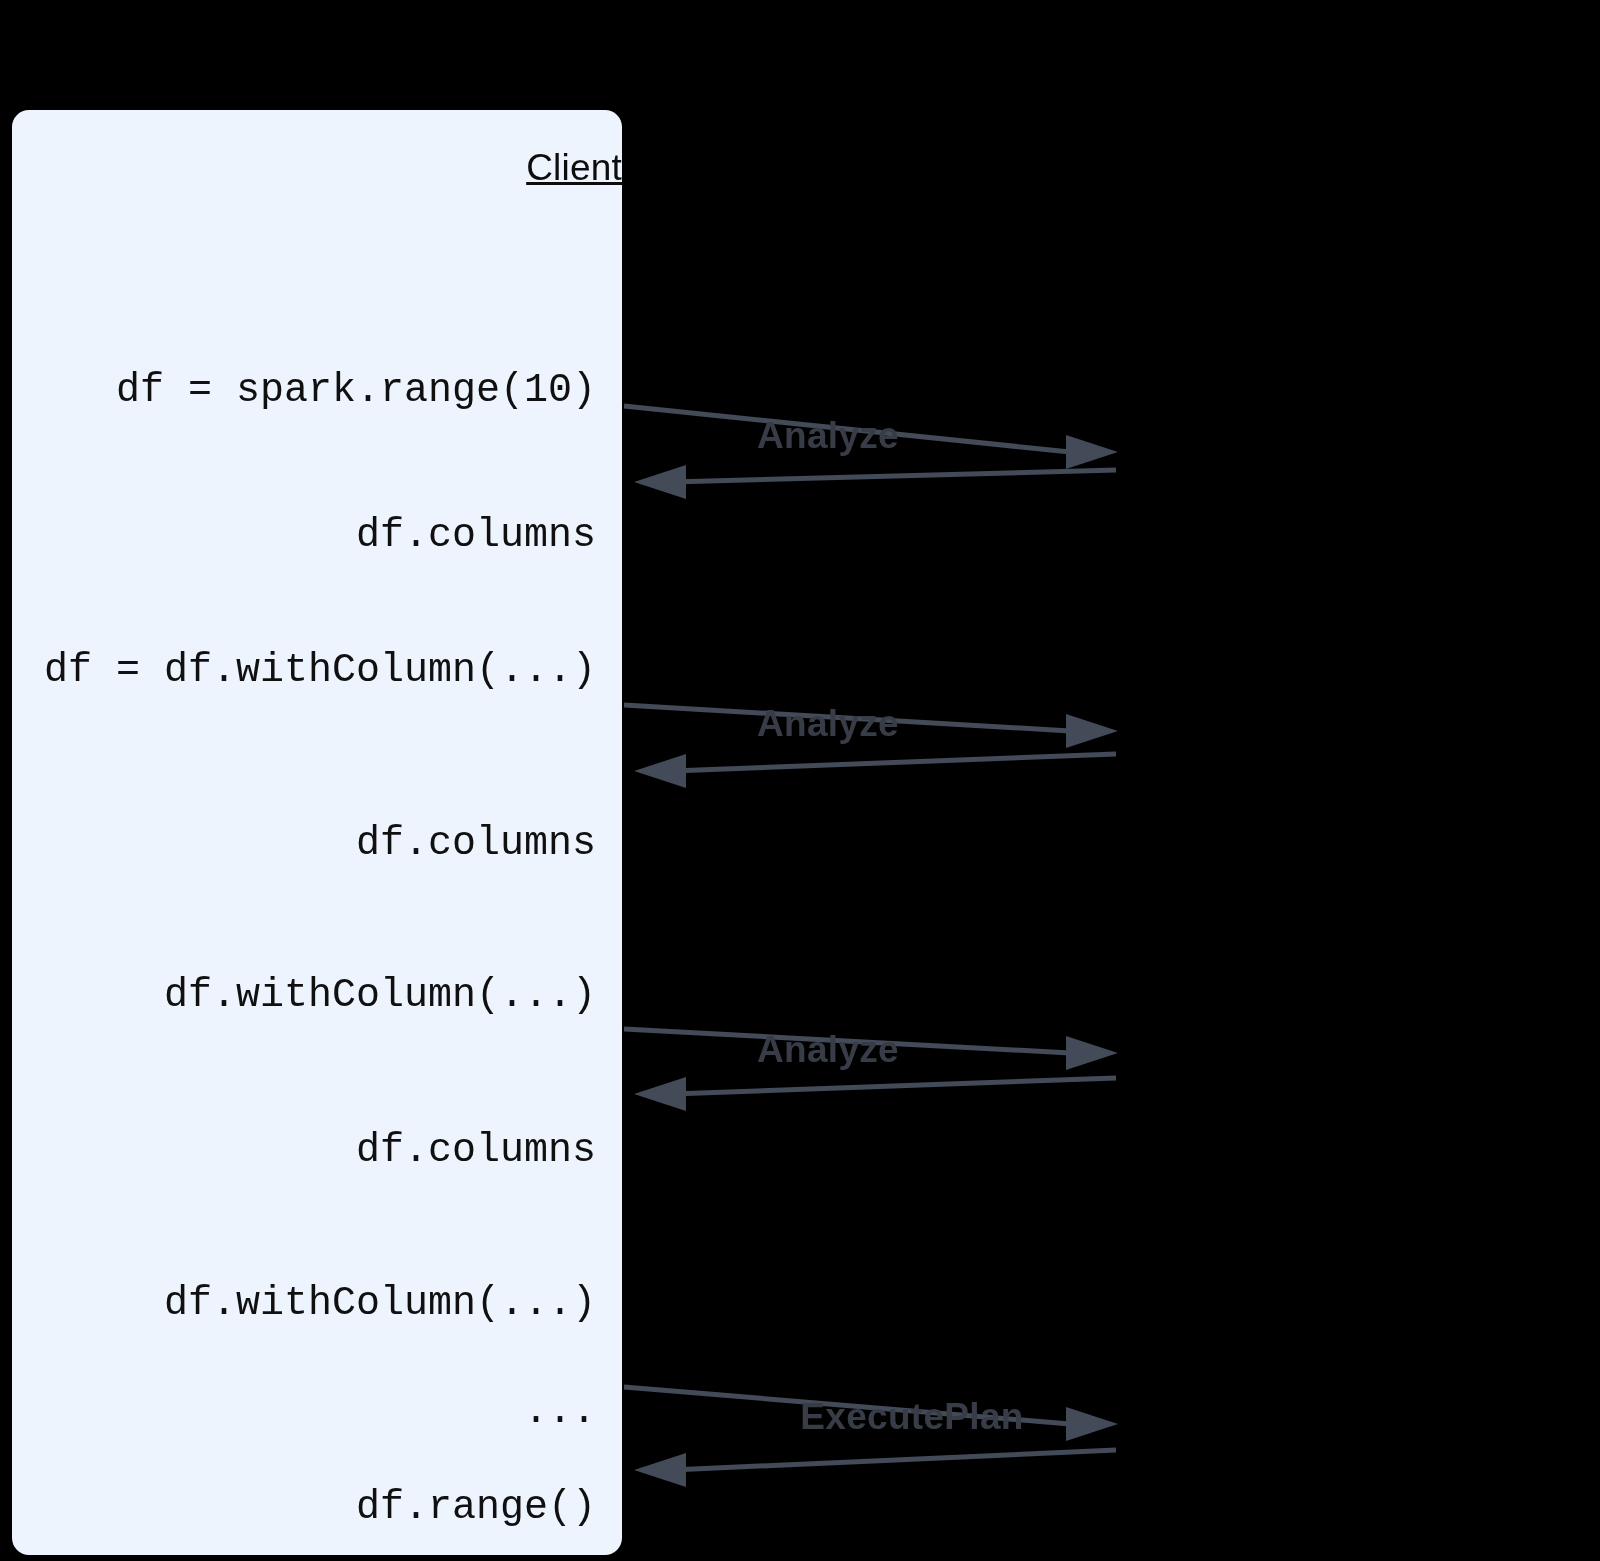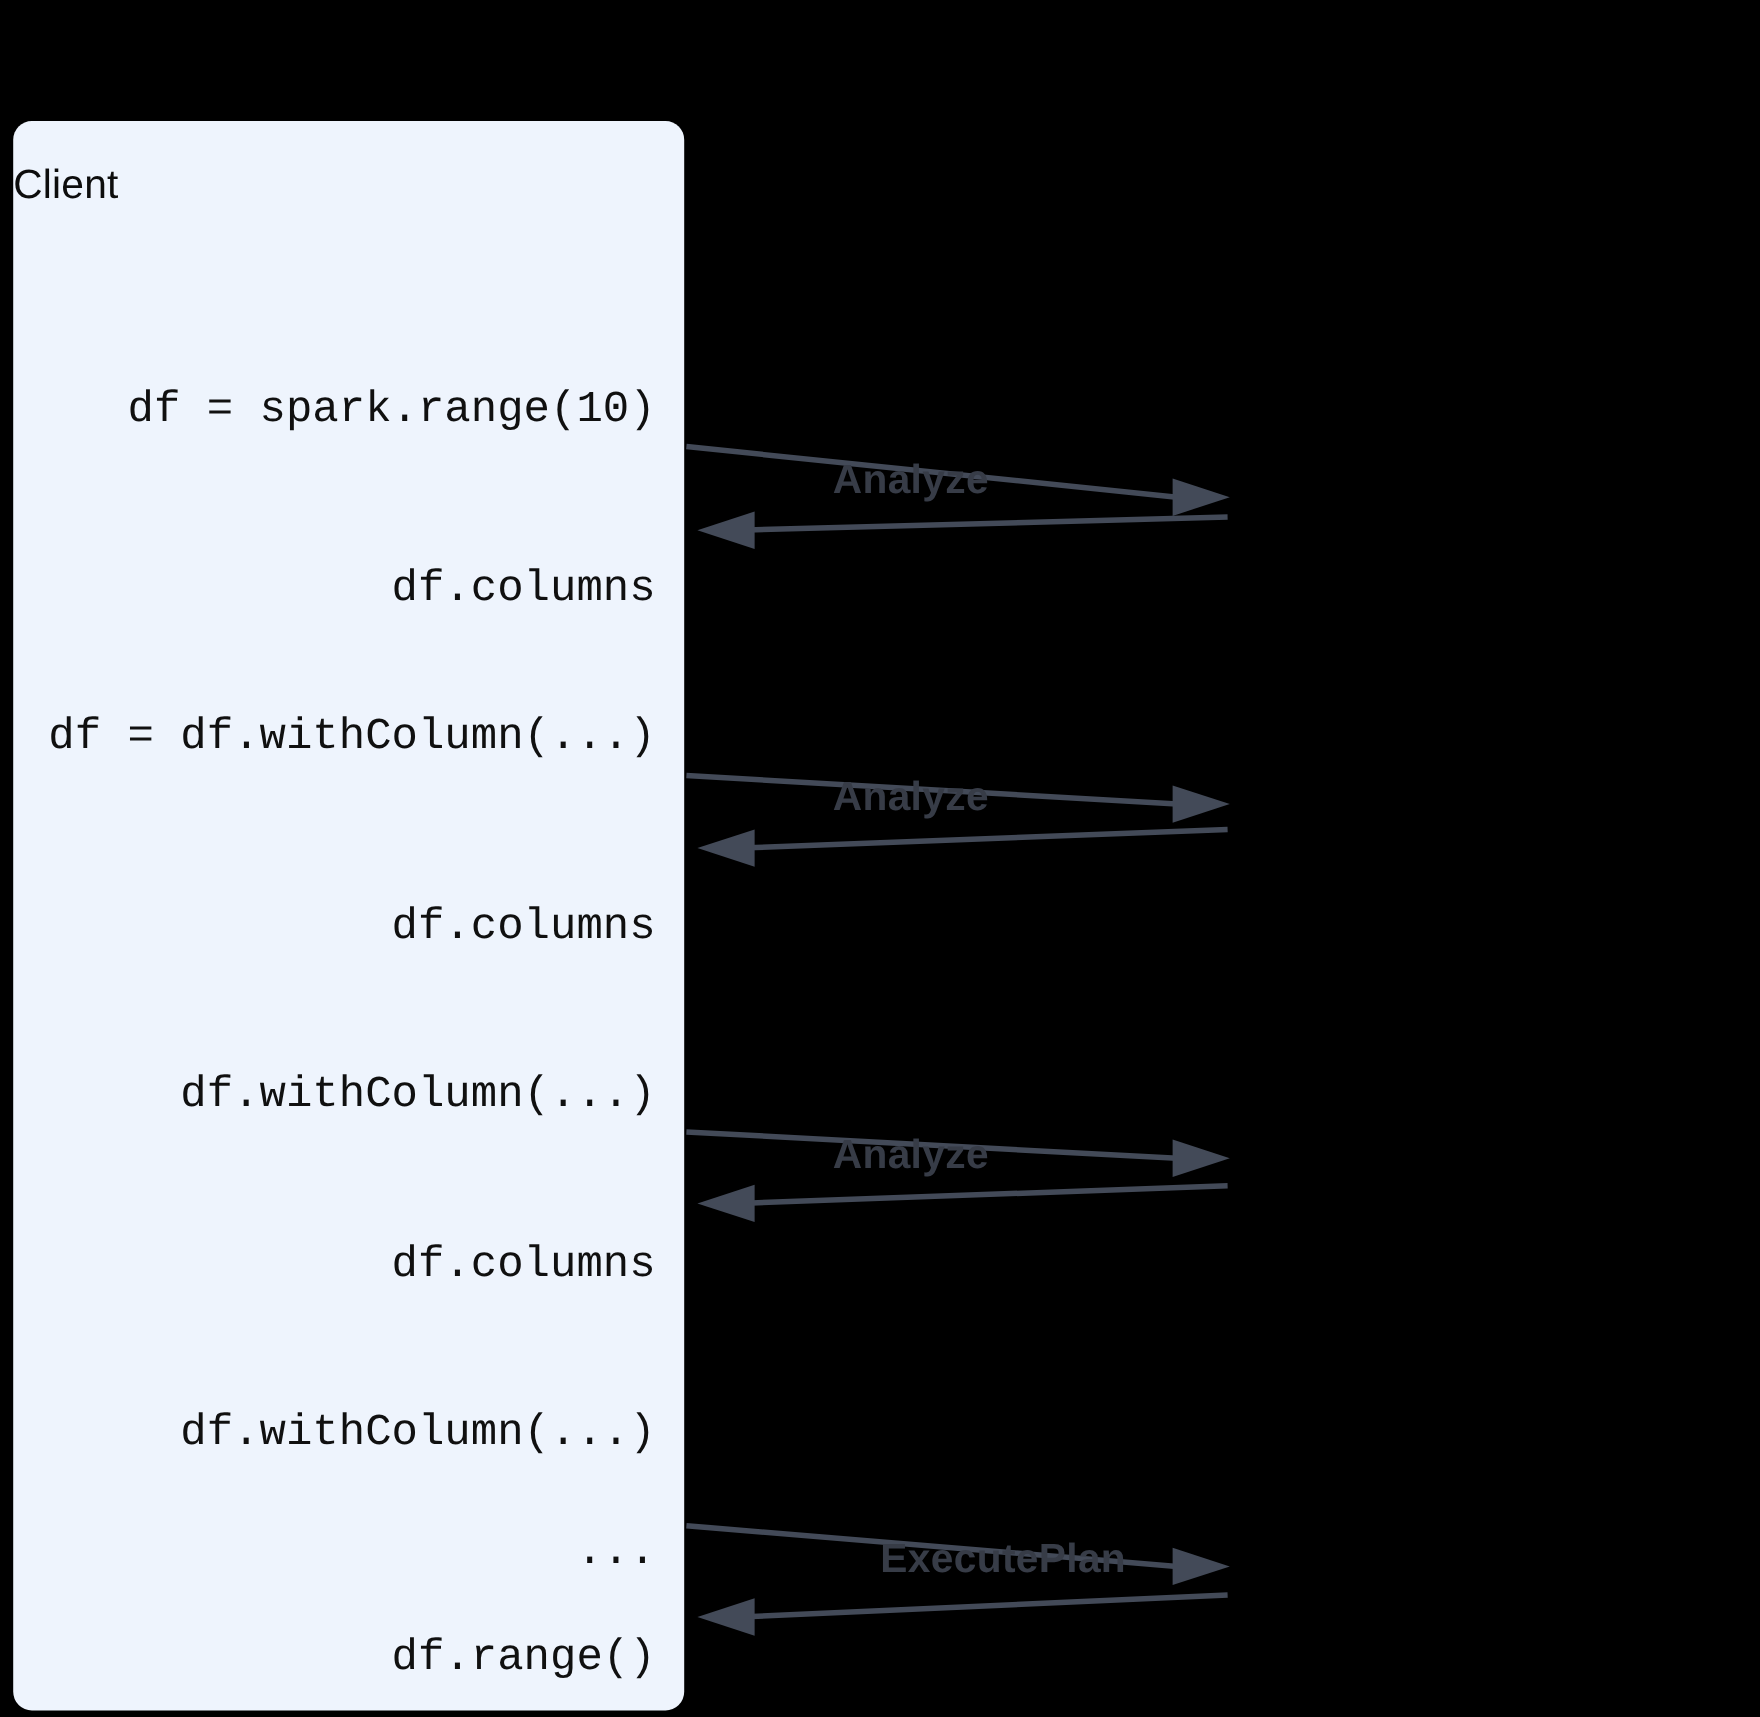--- a/index.html
+++ b/index.html
@@ -36,25 +36,26 @@
     width: 475px;
     height: 1443px;
     background: #d8f7ef;
   }
 
   
   .panel-title {
     position: absolute;
     left: 0;
     width: 100%;
-    text-align: left;
+    text-align: right;
     color: #0d0d0d;
     font-family: "Liberation Sans", sans-serif;
     font-weight: 400;
     letter-spacing: 0.2px;
+    text-decoration: underline;
   }
   #client-title {
     top: 37px;
     font-size: 37px;
   }
   #cluster-title {
     top: 695px;
     font-size: 37px;
   }
 
@@ -102,21 +103,21 @@
   }
 </style>
 </head>
 <body>
 
 <div id="stage">
 
   <div class="panel" id="client-panel">
     <div class="panel-title" id="client-title">Client</div>
     <div id="client-code-lines">
-        <div class="code-line" style="top: 244px;">df = spark.range(10)</div>
+        <div class="code-line" style="top: 261px;">df = spark.range(10)</div>
         <div class="code-line" style="top: 406px;">df.columns</div>
         <div class="code-line" style="top: 541px;">df = df.withColumn(...)</div>
         <div class="code-line" style="top: 714px;">df.columns</div>
         <div class="code-line" style="top: 866px;">df.withColumn(...)</div>
         <div class="code-line" style="top: 1021px;">df.columns</div>
         <div class="code-line" style="top: 1174px;">df.withColumn(...)</div>
         <div class="code-line" style="top: 1282px;">...</div>
         <div class="code-line" style="top: 1378px;">df.range()</div>
       </div>
   </div>

